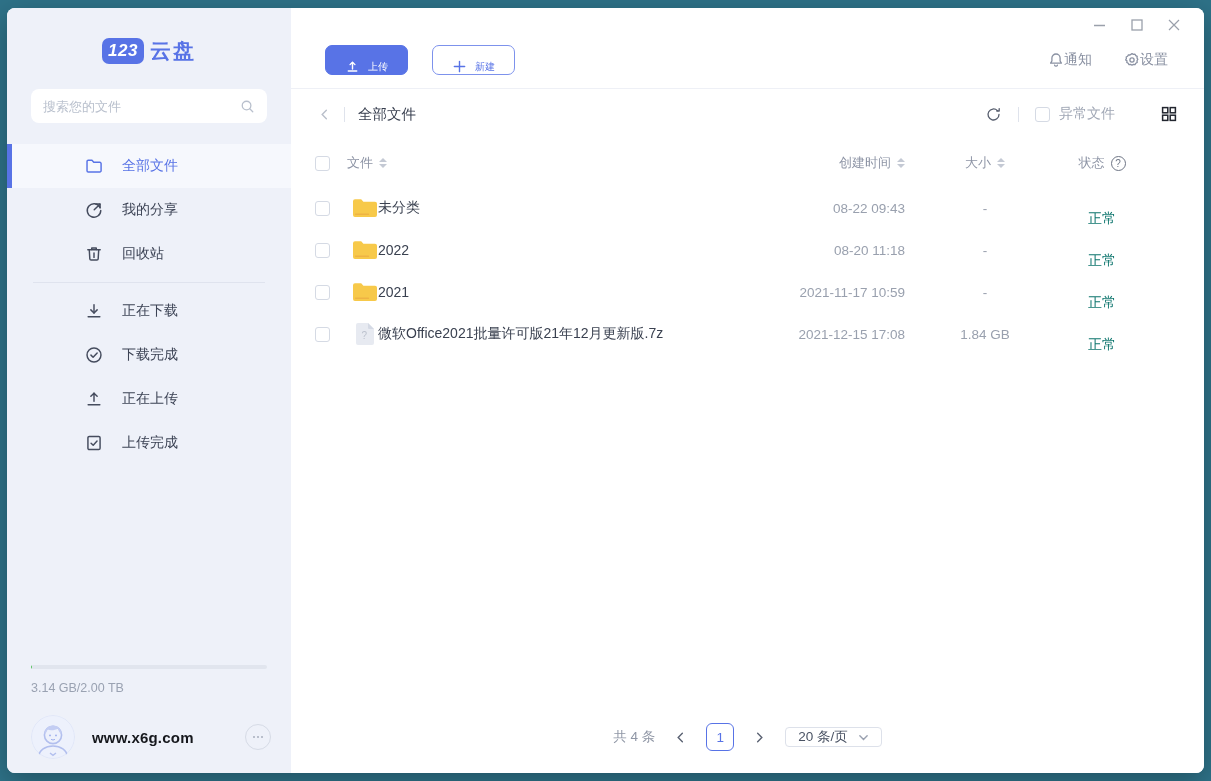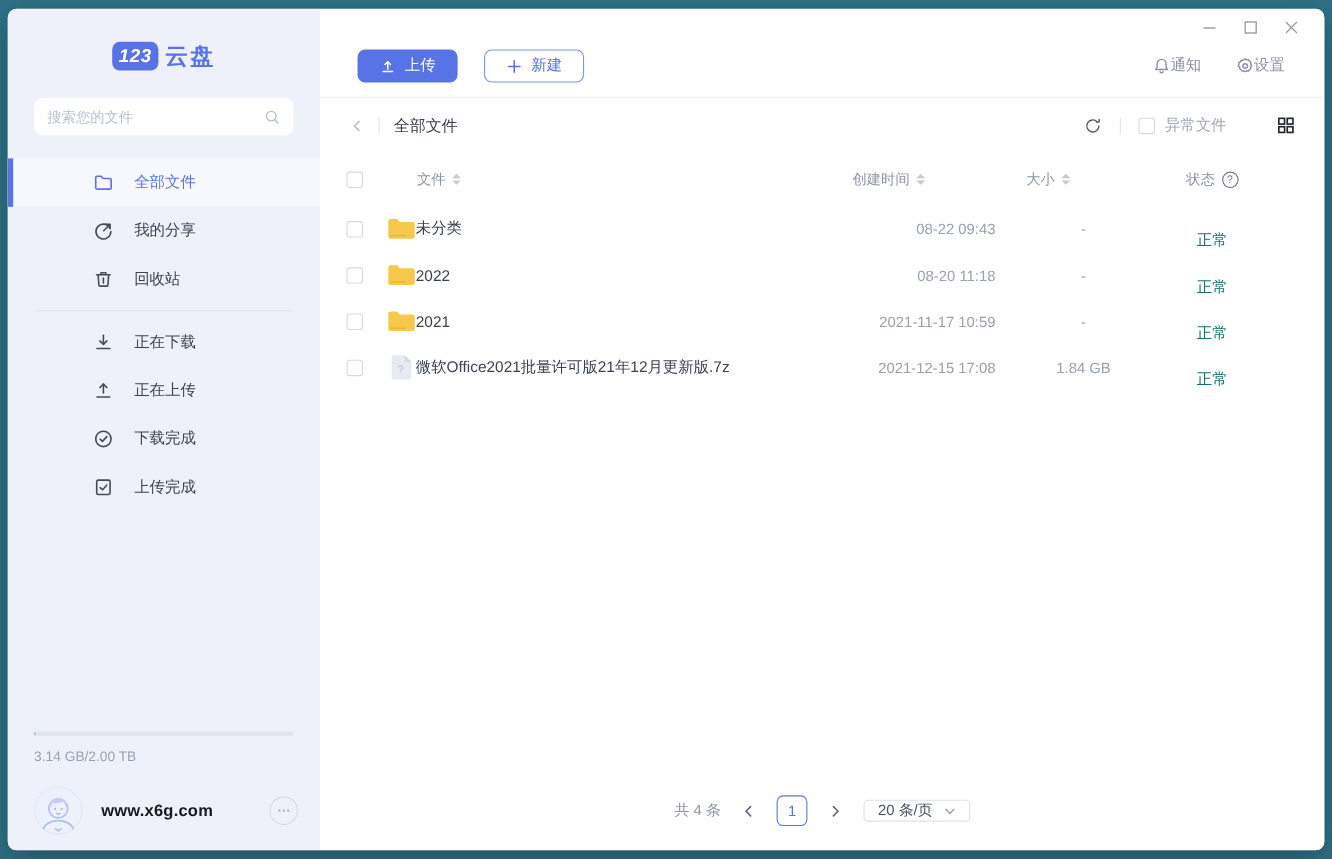--- a/index.html
+++ b/index.html
@@ -57,22 +57,22 @@
     margin-left:auto; width:26px; height:26px; border-radius:50%;
     border:1px solid #d6dbe6; background:transparent; display:flex; align-items:center; justify-content:center;
     color:#a7aebc; cursor:pointer;
   }
   
   .main { flex:1; display:flex; flex-direction:column; background:#fff; min-width:0; }
   .titlebar { height:34px; flex:none; display:flex; justify-content:flex-end; align-items:center; padding-right:12px; }
   .win-btn { width:37px; height:28px; display:flex; align-items:center; justify-content:center; color:#9aa0ab; cursor:pointer; background:none; border:none; }
   .toolbar { height:46px; flex:none; display:flex; align-items:center; padding:0 36px 10px 34px; }
   .btn {
-    height:30px; display:inline-flex; align-items:center; gap:8px; padding:0 19px;
-    border-radius:7px; font-size:14px; cursor:pointer; font-family:inherit;
+    height:30px; display:inline-flex; align-items:flex-end; gap:8px; padding:0 19px;
+    border-radius:7px; font-size:10px; cursor:pointer; font-family:inherit;
   }
   .btn-upload { background:#5873e6; color:#fff; border:1px solid #5873e6; }
   .btn-new { background:#fff; color:#5873e6; border:1px solid #7d92ec; margin-left:24px; }
   .top-actions { margin-left:auto; display:flex; align-items:center; gap:32px; }
   .top-action { display:flex; align-items:center; gap:0; color:#8a91a2; font-size:14px; cursor:pointer; }
   .hdiv { height:1px; background:#eef0f6; flex:none; }
   .pathbar { height:50px; flex:none; display:flex; align-items:center; padding:0 24px 0 27px; }
   .back-chevron { color:#b9bfca; display:flex; cursor:pointer; }
   .vdiv { width:1px; height:15px; background:#dfe3ec; margin:0 13px; }
   .path-current { color:#373e4e; font-size:14.5px; }
@@ -82,21 +82,21 @@
     width:15px; height:15px; border:1px solid #d5dae4; border-radius:3px; background:#fff;
     display:inline-block; flex:none; cursor:pointer;
   }
   .abn-label { margin-left:9px; color:#a0a7b5; font-size:14px; }
   .grid-toggle { margin-left:46px; margin-right:3px; color:#22262f; display:flex; cursor:pointer; }
   
   .thead, .trow {
     display:grid; grid-template-columns:32px 1fr 190px 160px 74px;
     padding:0 65px 0 24px; align-items:center;
   }
-  .thead { height:48px; color:#8d94a5; font-size:13px; flex:none;gap:32px; }
+  .thead { height:48px; color:#8d94a5; font-size:13px; flex:none; }
   .th { display:flex; align-items:center; }
   .th-time { justify-content:flex-end; }
   .th-size, .th-status { justify-content:center; }
   .caret { display:inline-flex; flex-direction:column; gap:2px; margin-left:6px; cursor:pointer; }
   .caret i { width:0; height:0; border-left:4px solid transparent; border-right:4px solid transparent; }
   .caret .up { border-bottom:4.5px solid #c4c9d4; }
   .caret .dn { border-top:4.5px solid #c4c9d4; }
   .help {
     margin-left:6px; width:15px; height:15px; border:1px solid #6e7585; border-radius:50%;
     color:#6e7585; font-size:10px; display:inline-flex; align-items:center; justify-content:center; cursor:pointer;
@@ -182,35 +182,35 @@
               <path d="M8 2.5 v7.2"></path>
               <path d="M5.2 7 L8 9.8 L10.8 7"></path>
               <path d="M2.8 13.2 h10.4"></path>
             </svg>
           </span>
     <span class="nav-label">正在下载</span>
   </div>
         <div class="nav-item">
     <span class="nav-icon">
             <svg width="18" height="18" viewBox="0 0 16 16" fill="none" stroke="currentColor" stroke-width="1.3" stroke-linecap="round" stroke-linejoin="round">
+              <circle cx="8" cy="8" r="6.2"></circle>
+              <path d="M5.3 8.1 L7.2 10 L10.8 6.2"></path>
+            </svg>
+          </span>
+    <span class="nav-label">下载完成</span>
+  </div>
+        <div class="nav-item">
+    <span class="nav-icon">
+            <svg width="18" height="18" viewBox="0 0 16 16" fill="none" stroke="currentColor" stroke-width="1.3" stroke-linecap="round" stroke-linejoin="round">
               <path d="M8 10 V2.8"></path>
               <path d="M5.2 5.6 L8 2.8 L10.8 5.6"></path>
               <path d="M2.8 13.2 h10.4"></path>
             </svg>
           </span>
     <span class="nav-label">正在上传</span>
-  </div>
-        <div class="nav-item">
-    <span class="nav-icon">
-            <svg width="18" height="18" viewBox="0 0 16 16" fill="none" stroke="currentColor" stroke-width="1.3" stroke-linecap="round" stroke-linejoin="round">
-              <circle cx="8" cy="8" r="6.2"></circle>
-              <path d="M5.3 8.1 L7.2 10 L10.8 6.2"></path>
-            </svg>
-          </span>
-    <span class="nav-label">下载完成</span>
   </div>
         <div class="nav-item">
     <span class="nav-icon">
             <svg width="18" height="18" viewBox="0 0 16 16" fill="none" stroke="currentColor" stroke-width="1.3" stroke-linecap="round" stroke-linejoin="round">
               <rect x="2.6" y="2.2" width="10.8" height="11.6" rx="1.2"></rect>
               <path d="M5.4 8.2 L7.3 10 L10.7 6.3"></path>
             </svg>
           </span>
     <span class="nav-label">上传完成</span>
   </div>

